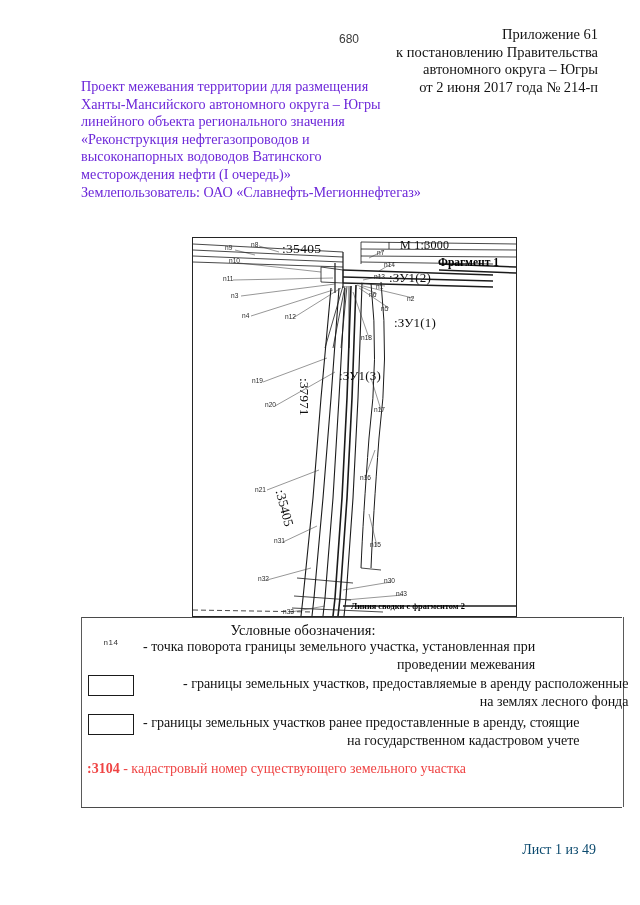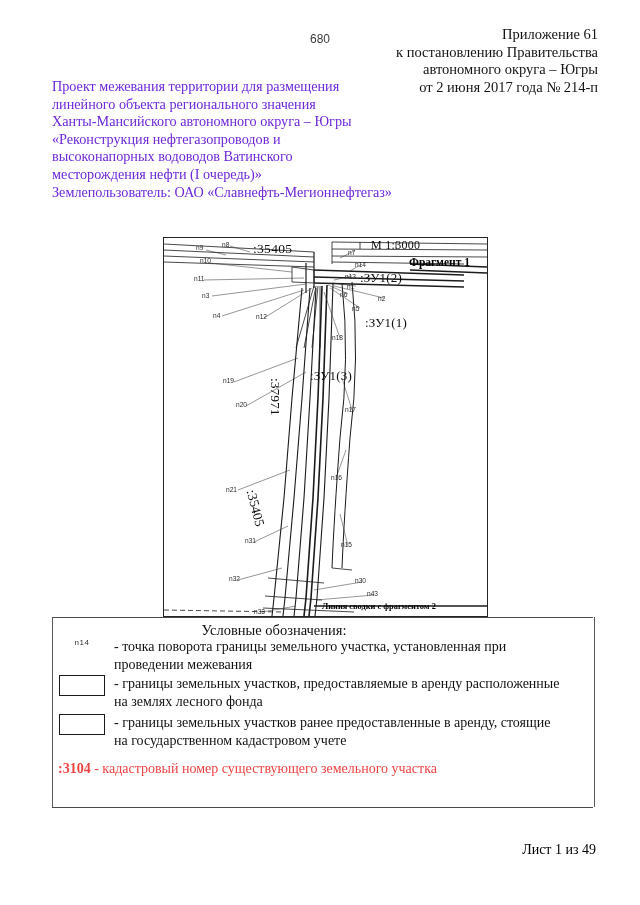--- a/index.html
+++ b/index.html
@@ -4,21 +4,21 @@
 <style>
   html,body{margin:0;padding:0;}
   body{
     width:640px;height:905px;
     background:#ffffff;
     font-family:"Liberation Serif", serif;
     color:#171717;
     position:relative;
     overflow:hidden;
   }
-  .page{position:absolute;inset:0;}
+  .page{position:absolute;inset:0;margin-left:29px;}
 
   
   .page-number{
     position:absolute;left:0;top:32px;width:640px;text-align:center;
     font-family:"Liberation Sans",sans-serif;font-size:12px;color:#3a3a3a;
   }
   .appendix{
     position:absolute;right:42px;top:26px;width:300px;
     text-align:right;font-size:14.5px;line-height:17.5px;color:#141414;
   }
@@ -86,52 +86,52 @@
   .legend-row{position:absolute;display:flex;align-items:flex-start;}
   .legend-sym{
     flex:0 0 auto;width:48px;display:flex;align-items:center;justify-content:center;
   }
   .sym-box{width:44px;height:19px;border:1px solid #1a1a1a;background:#fff;}
   .sym-point{
     font-family:"Liberation Sans",sans-serif;font-size:8px;color:#333;
     letter-spacing:.5px;
   }
   .legend-text{
-    font-size:14px;line-height:17.5px;color:#121212;padding-left:8px;
+    font-size:14px;line-height:17.5px;color:#121212;padding-left:8px;text-align:right;
   }
   .legend-text div{white-space:nowrap;}
   .legend-code{
     position:absolute;font-size:14px;color:#ef4444;white-space:nowrap;
   }
   .legend-code b{font-weight:bold;}
 
   
   .footer{
     position:absolute;right:44px;top:842px;
-    font-size:14px;color:#000000;
+    font-size:14px;color:#0c4a6e;
   }
 </style>
 </head>
 <body>
 
 <div class="page">
 
   <div class="page-number">680</div>
 
   <div class="appendix">
     <div>Приложение 61</div>
     <div>к постановлению Правительства</div>
     <div>автономного округа – Югры</div>
     <div>от 2 июня 2017 года № 214-п</div>
   </div>
 
   <div class="intro">
     <div>Проект межевания территории для размещения</div>
+    <div>Ханты-Мансийского автономного округа – Югры</div>
     <div>линейного объекта регионального значения</div>
-    <div>Ханты-Мансийского автономного округа – Югры</div>
     <div>«Реконструкция нефтегазопроводов и</div>
     <div>высоконапорных водоводов Ватинского</div>
     <div>месторождения нефти (I очередь)»</div>
     <div>Землепользователь: ОАО «Славнефть-Мегионнефтегаз»</div>
   </div>
 
 
   <div class="map-frame">
     <svg width="323" height="378" viewBox="0 0 323 378">
       <g stroke="#1b1b1b" fill="none" stroke-width="0.8">
@@ -266,21 +266,21 @@
   <div class="legend-row" style="left:58px;top:638px;width:530px;">
     <div class="legend-sym">
       <span class="sym-point">n14</span>
     </div>
     <div class="legend-text">
       <div>- точка поворота границы земельного участка, установленная при</div>
       <div>проведении межевания</div>
     </div>
   </div>
 
-  <div class="legend-row" style="left:58px;top:675px;width:530px;">
+  <div class="legend-row" style="left:58px;top:675px;width:530px;gap:40px;">
     <div class="legend-sym">
       <span class="sym-box"></span>
     </div>
     <div class="legend-text">
       <div>- границы земельных участков, предоставляемые в аренду расположенные</div>
       <div>на землях лесного фонда</div>
     </div>
   </div>
 
   <div class="legend-row" style="left:58px;top:714px;width:530px;">

